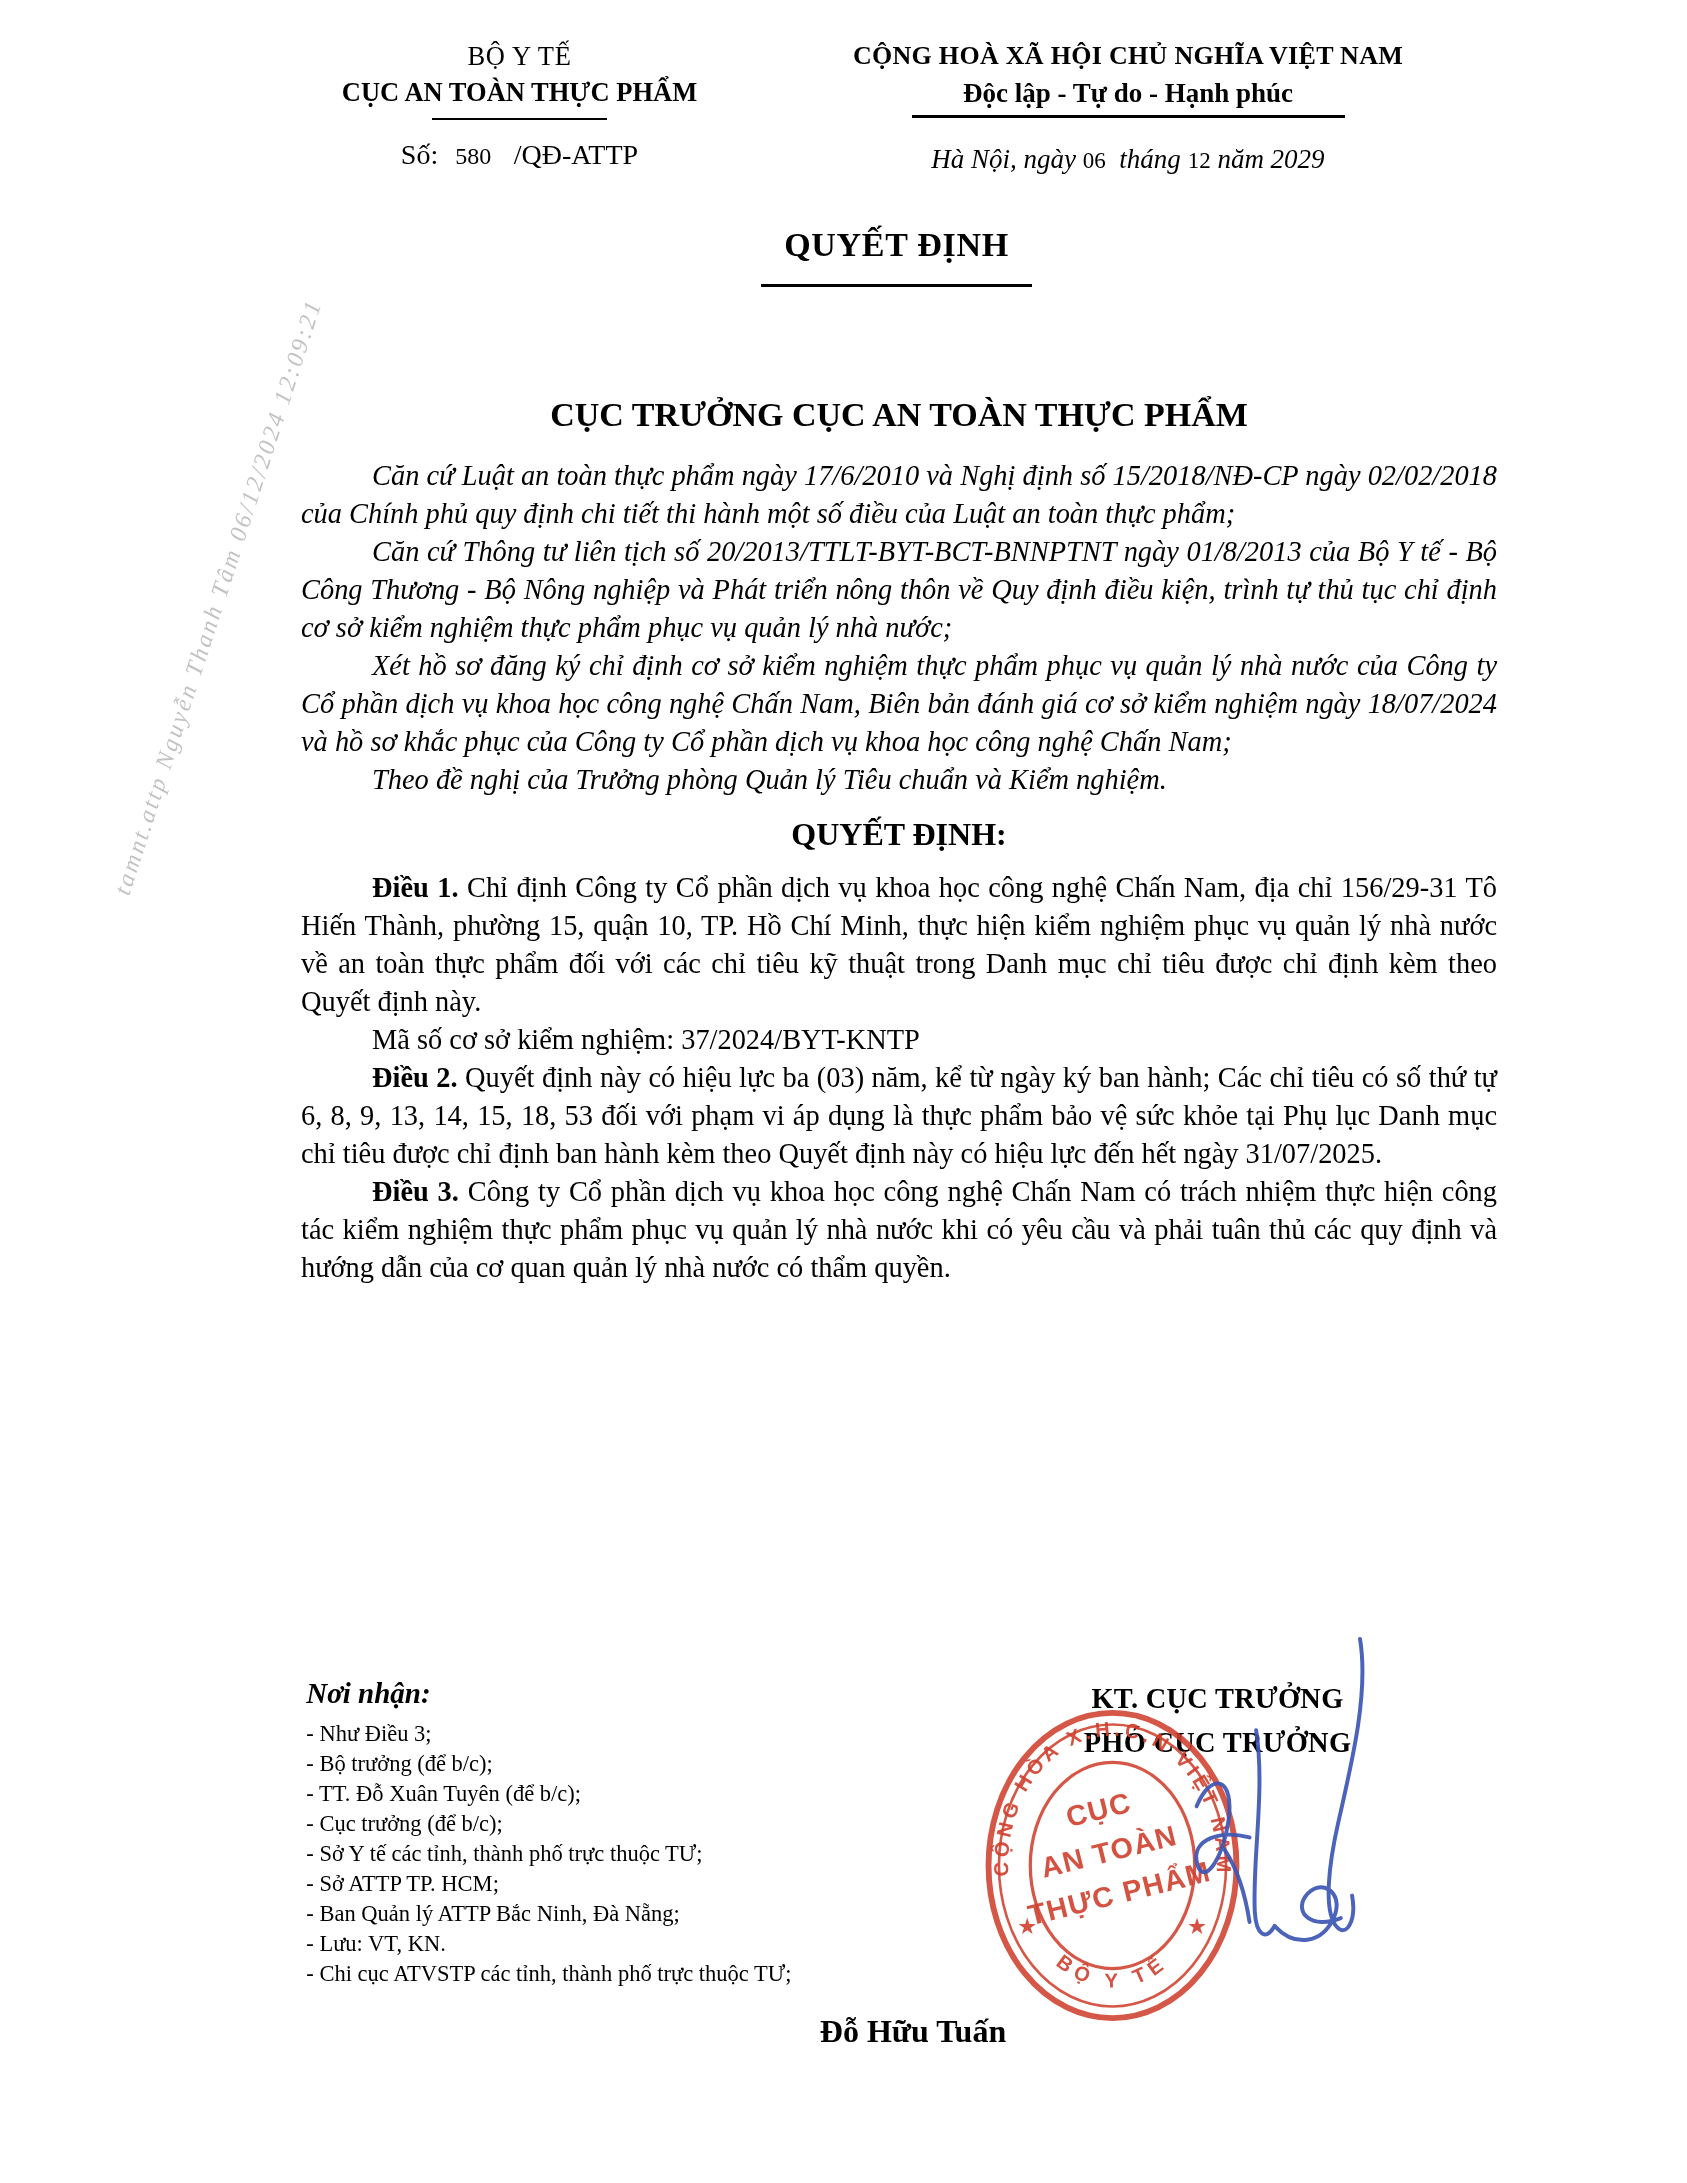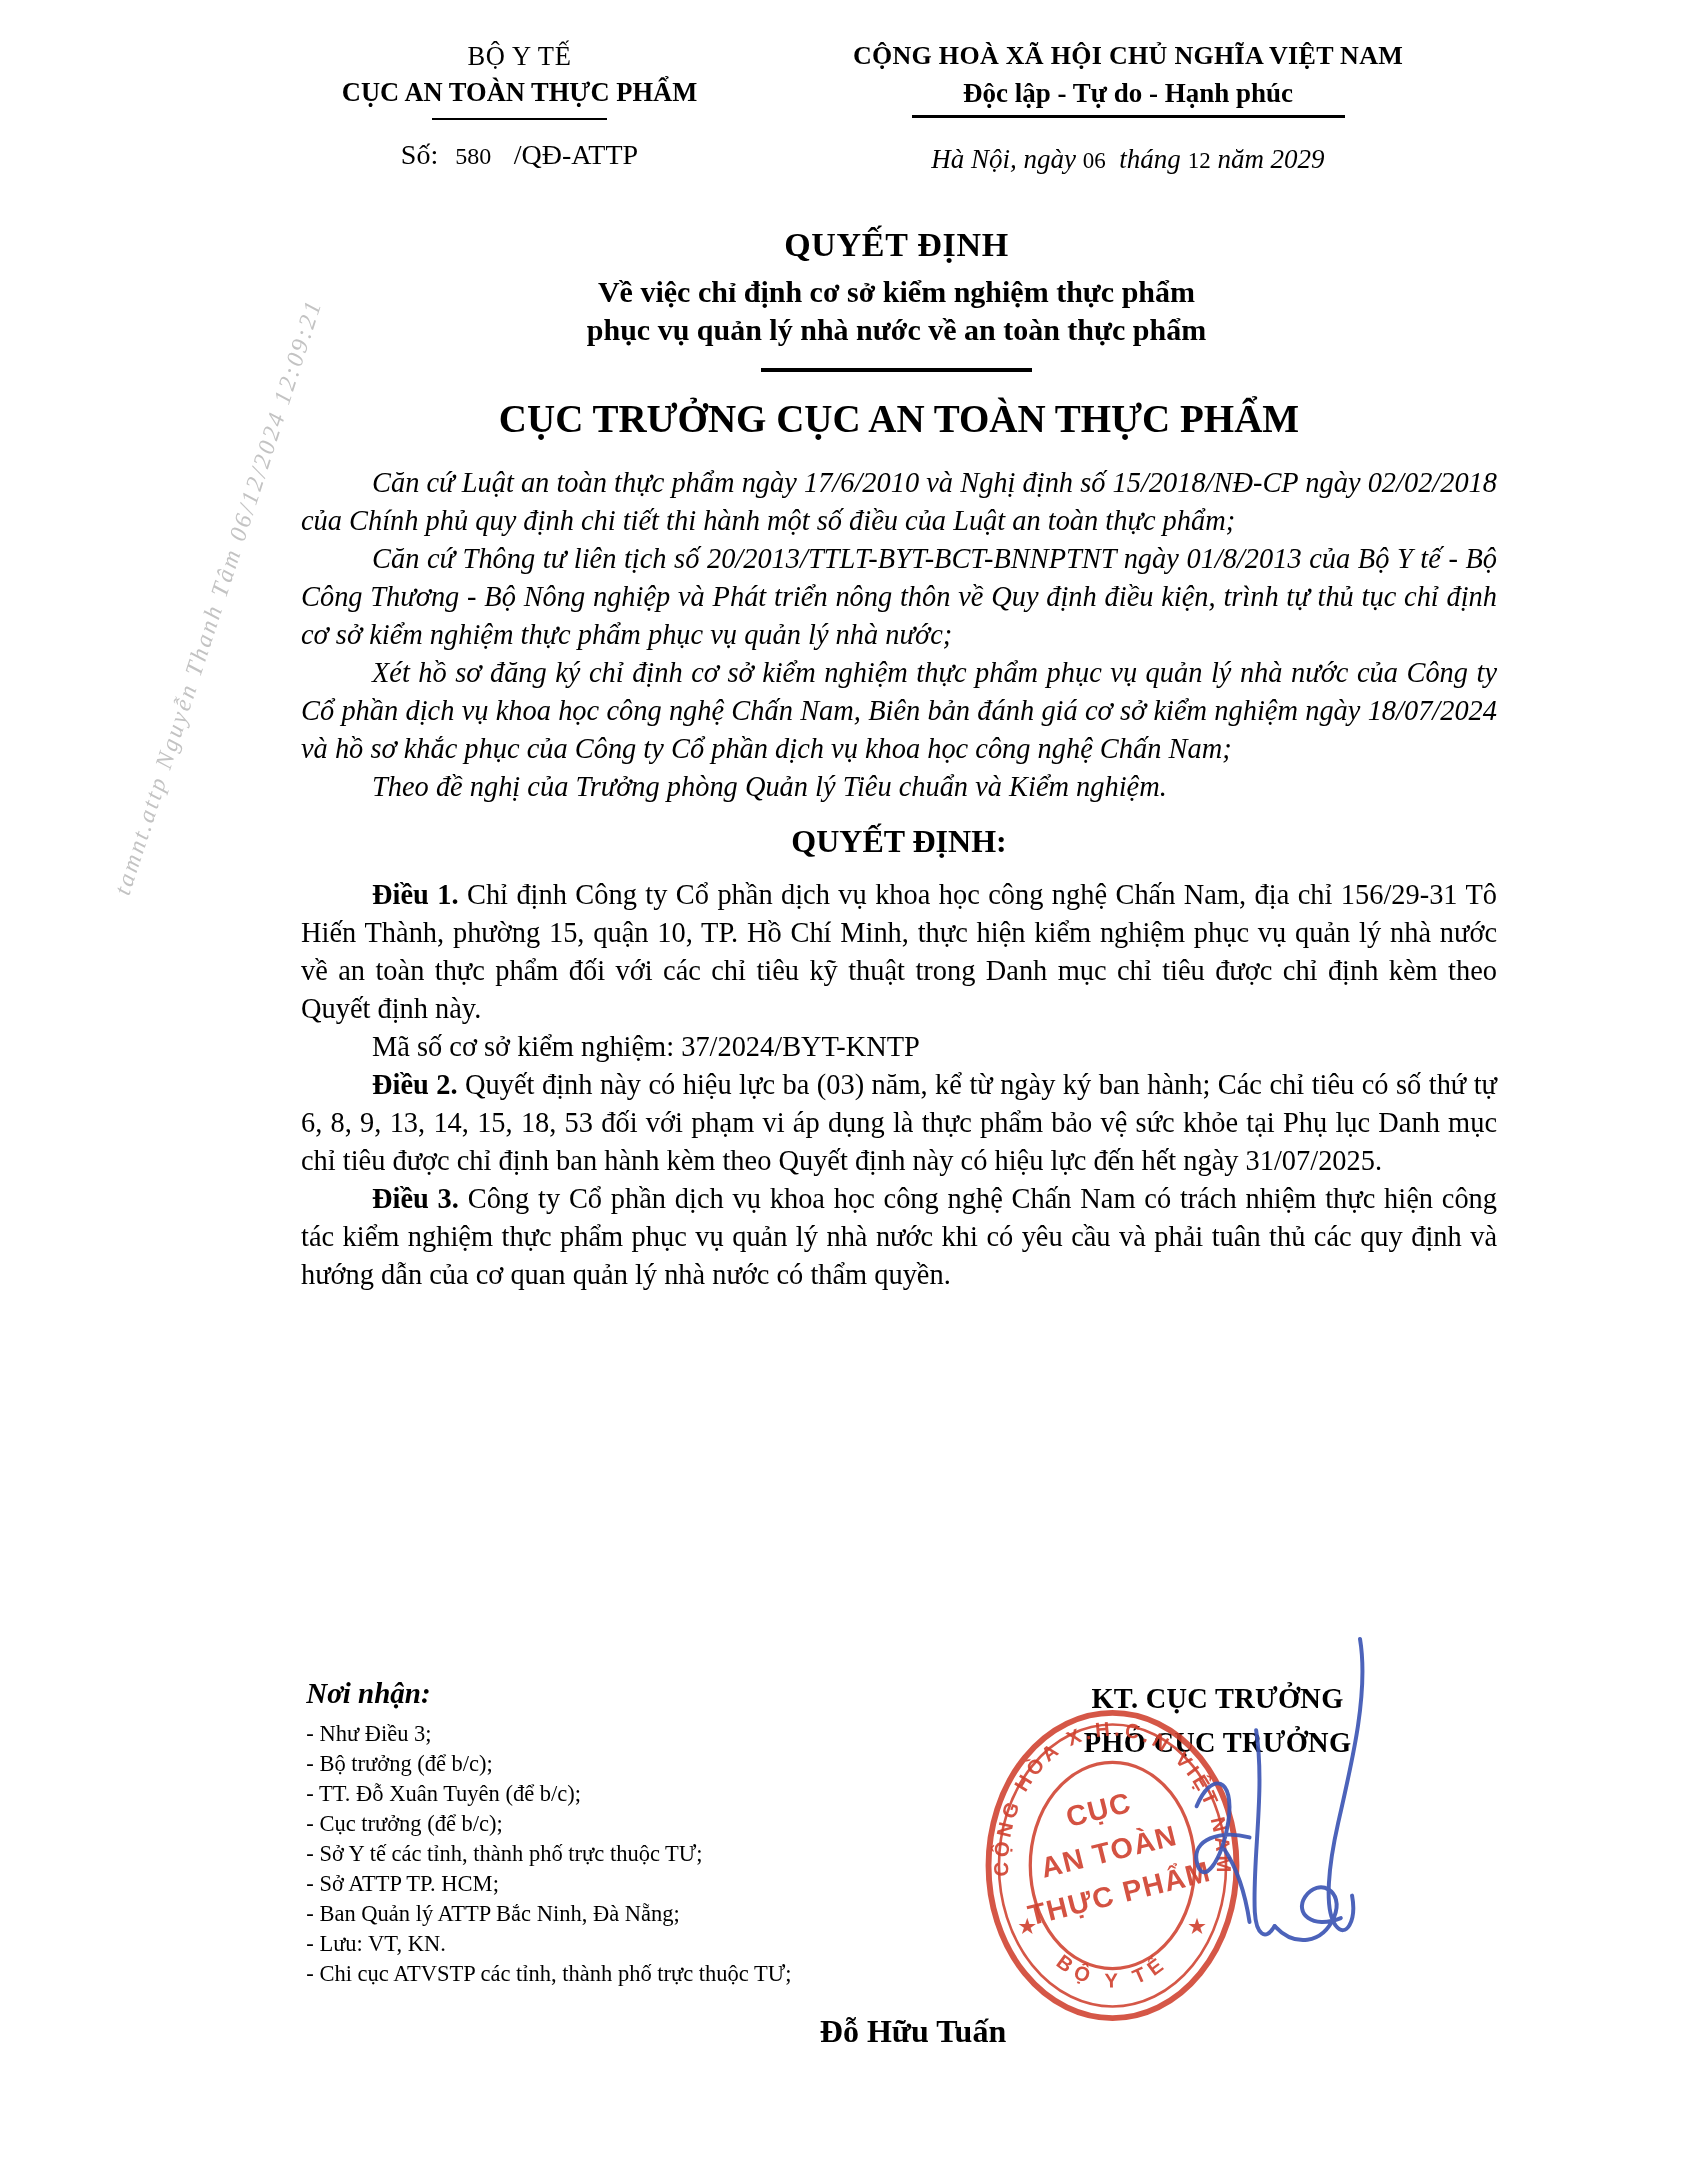--- a/index.html
+++ b/index.html
@@ -68,21 +68,21 @@
   .rule-title { width: 271px; height: 3.3px; background: #000; margin: 20px auto 0 auto; }
 
   
   .body-text {
     position: absolute;
     left: 301px; top: 396px;
     width: 1196px;
   }
   .authority {
     text-align: center;
-    font-size: 39px; font-weight: bold;
+    font-size: 34px; font-weight: bold;
     margin-bottom: 22.5px;
   }
   p.para {
     margin: 0;
     font-size: 28.4px;
     line-height: 38px;
     text-align: justify;
     text-indent: 71px;
   }
   p.preamble { font-style: italic; }
@@ -141,24 +141,20 @@
       <div class="header-right">
         <div class="nation">CỘNG HOÀ XÃ HỘI CHỦ NGHĨA VIỆT NAM</div>
         <div class="motto">Độc lập - Tự do - Hạnh phúc</div>
         <div class="rule-motto"></div>
         <div class="place-date"><span>Hà Nội, ngày</span>&nbsp;<span class="d-num">06</span>&nbsp;&nbsp;<span>tháng</span>&nbsp;<span class="d-num">12</span>&nbsp;<span>năm 2029</span></div>
       </div>
     </div>
 
     <div class="title-block">
       <div class="title-main">QUYẾT ĐỊNH</div>
-      <div class="title-sub">
-        <div>Về việc chỉ định cơ sở kiểm nghiệm thực phẩm</div>
-        <div>phục vụ quản lý nhà nước về an toàn thực phẩm</div>
-      </div>
       <div class="rule-title"></div>
     </div>
 
     <div class="body-text">
       <div class="authority">CỤC TRƯỞNG CỤC AN TOÀN THỰC PHẨM</div>
 
       <p class="para preamble">Căn cứ Luật an toàn thực phẩm ngày 17/6/2010 và Nghị định số 15/2018/NĐ-CP ngày 02/02/2018 của Chính phủ quy định chi tiết thi hành một số điều của Luật an toàn thực phẩm;</p>
       <p class="para preamble">Căn cứ Thông tư liên tịch số 20/2013/TTLT-BYT-BCT-BNNPTNT ngày 01/8/2013 của Bộ Y tế - Bộ Công Thương - Bộ Nông nghiệp và Phát triển nông thôn về Quy định điều kiện, trình tự thủ tục chỉ định cơ sở kiểm nghiệm thực phẩm phục vụ quản lý nhà nước;</p>
       <p class="para preamble">Xét hồ sơ đăng ký chỉ định cơ sở kiểm nghiệm thực phẩm phục vụ quản lý nhà nước của Công ty Cổ phần dịch vụ khoa học công nghệ Chấn Nam, Biên bản đánh giá cơ sở kiểm nghiệm ngày 18/07/2024 và hồ sơ khắc phục của Công ty Cổ phần dịch vụ khoa học công nghệ Chấn Nam;</p>
       <p class="para preamble">Theo đề nghị của Trưởng phòng Quản lý Tiêu chuẩn và Kiểm nghiệm.</p>

